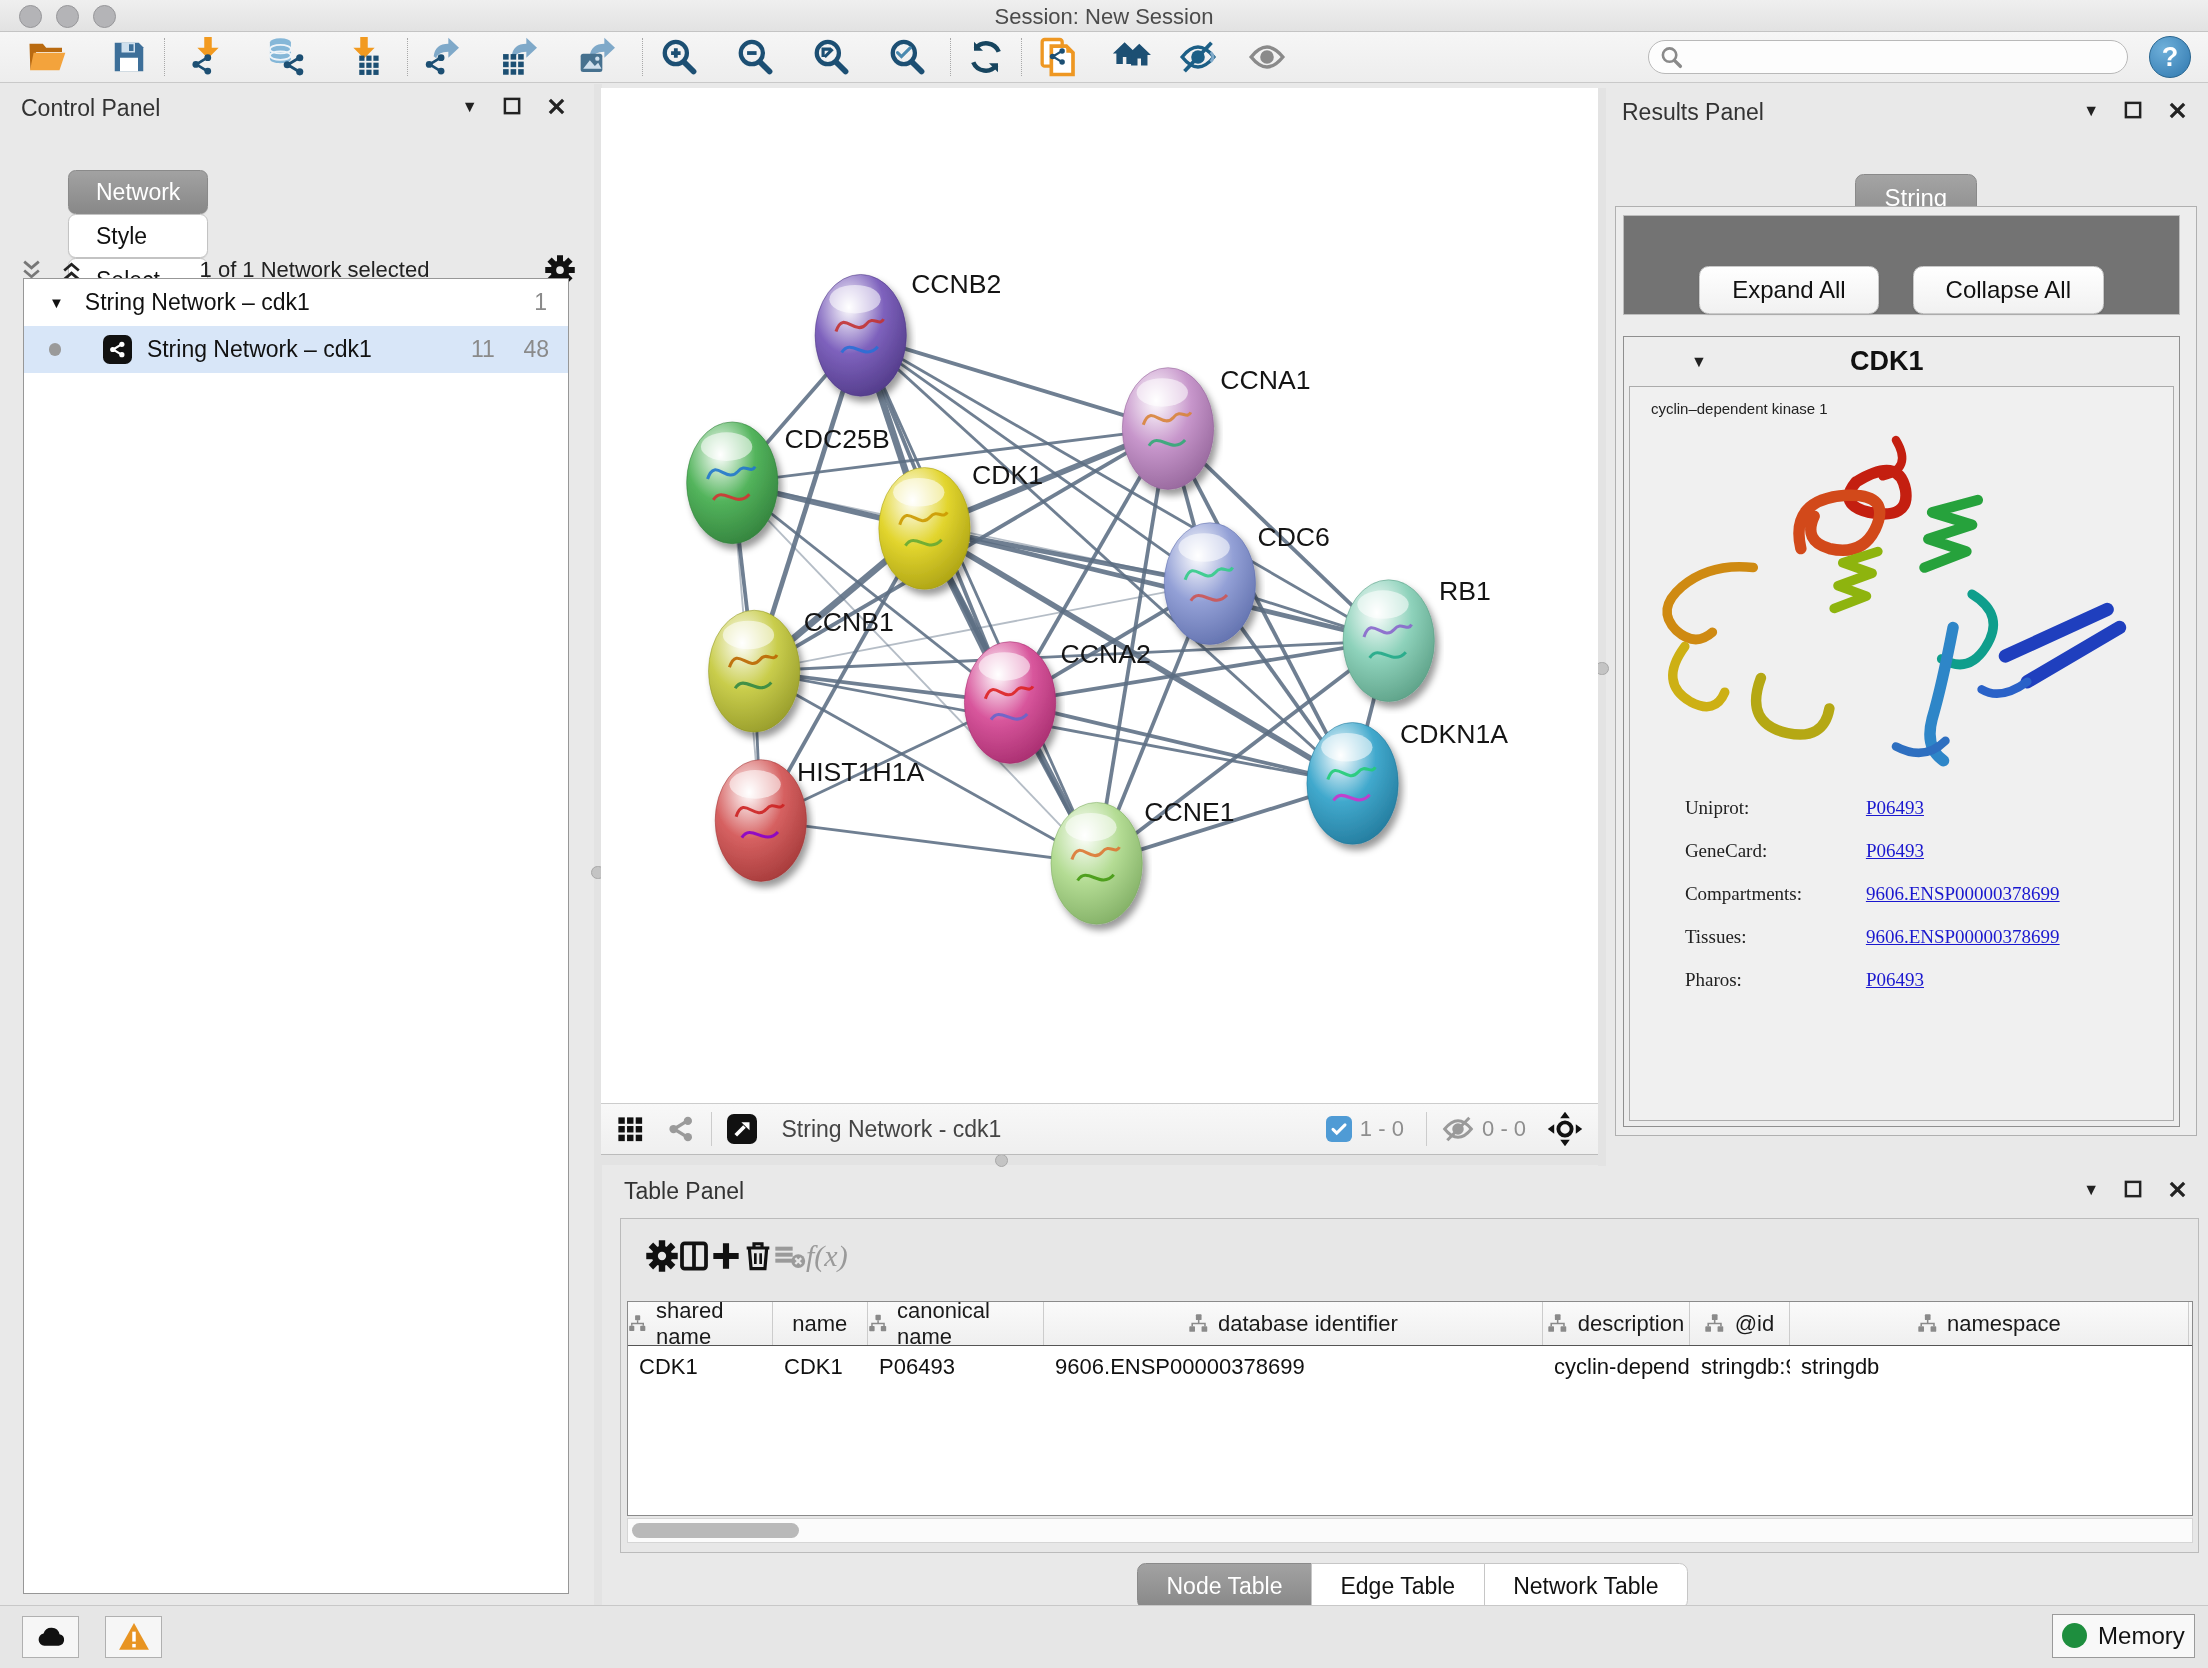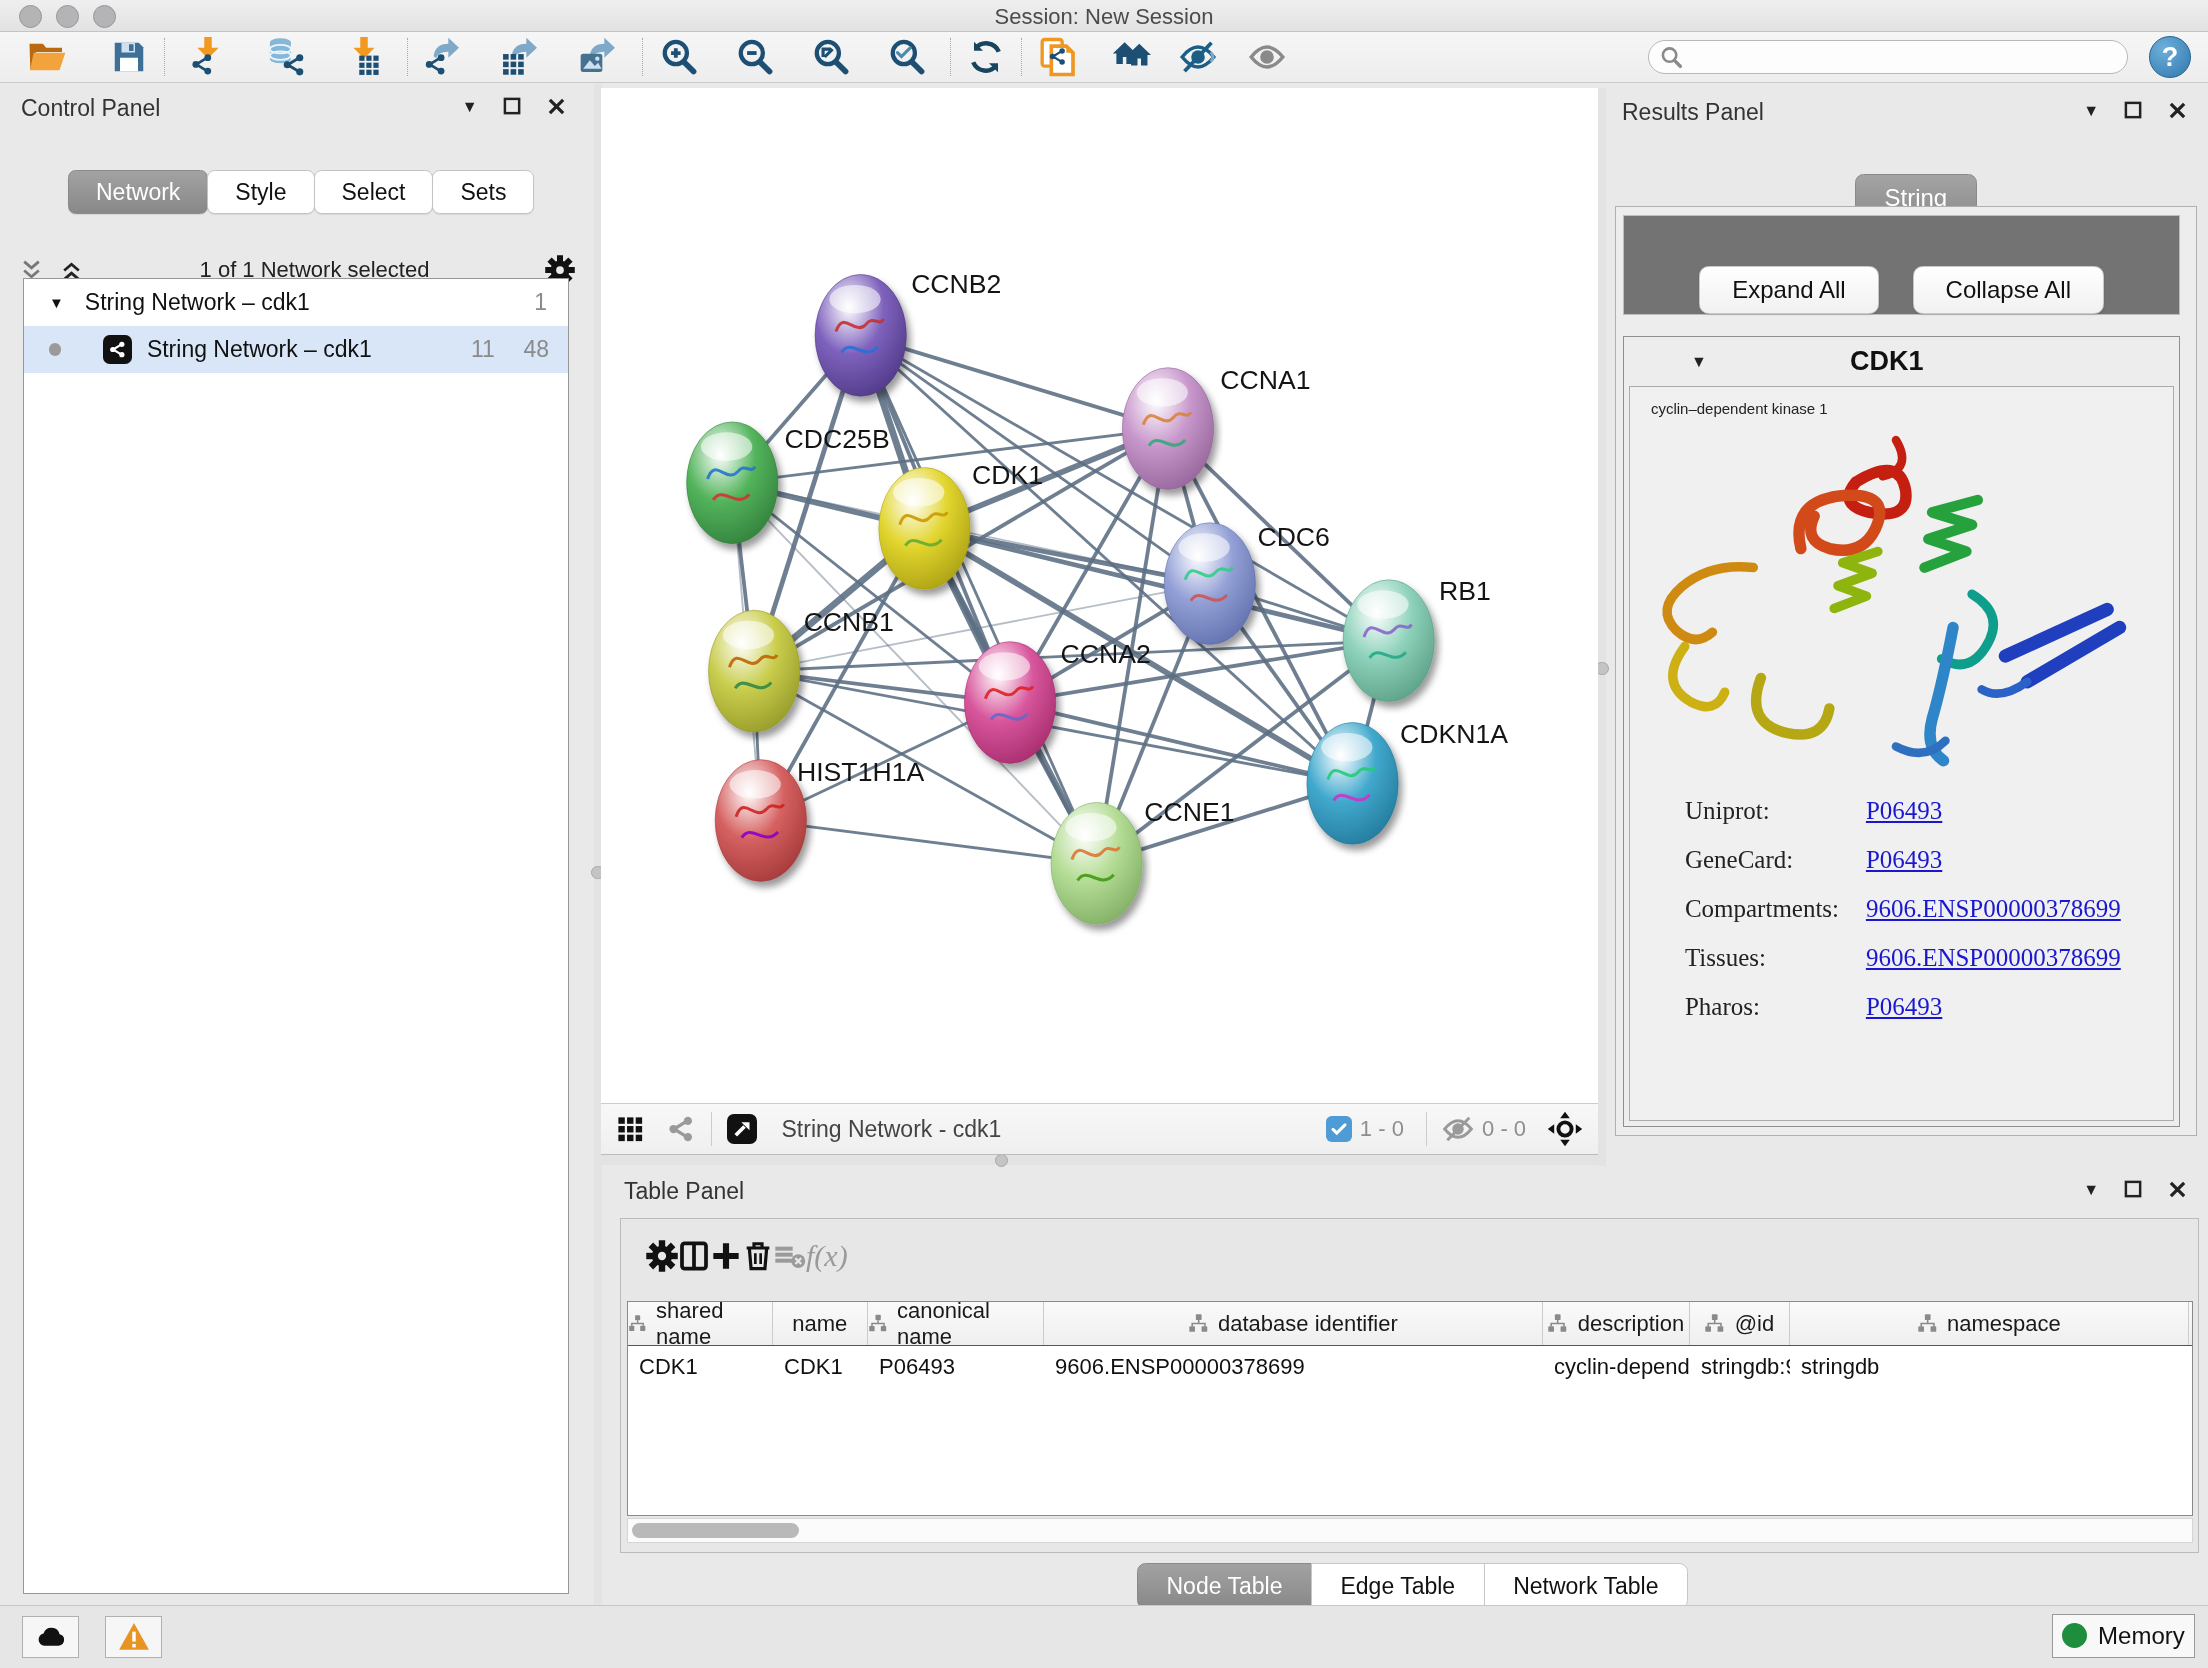--- a/index.html
+++ b/index.html
@@ -27,21 +27,21 @@
   .help{width:40px;height:40px;border-radius:50%;margin:0 17px 0 21px;flex:0 0 auto;
     background:radial-gradient(circle at 35% 30%,#6fb0da,#2f77ae);
     border:1px solid #26648f;color:#fff;font-size:27px;font-weight:bold;
     display:flex;align-items:center;justify-content:center;}
   
   .phead{position:absolute;font-size:23px;color:#333;}
   .winicos{position:absolute;display:flex;gap:25px;align-items:center;}
   .caret{font-size:16px;color:#222;}
   
   .cpanel{position:absolute;left:0;top:84px;width:594px;height:1596px;}
-  .seg{display:flex;}
+  .seg{display:flex;flex-direction:column;}
   .seg .tab{height:42px;padding:0 27px;background:#fff;border:1px solid #c3c3c3;
     font-size:23px;display:flex;align-items:center;color:#111;border-radius:7.6px;
     margin-right:-1px;box-shadow:0 1px 1px rgba(0,0,0,.08);}
   .seg .tab.sel{background:linear-gradient(#a2a2a2,#888);color:#fff;border-color:#8a8a8a;}
   .cp-sub{position:absolute;left:0;top:164px;width:594px;height:44px;
     display:flex;align-items:center;padding:0 19px;box-sizing:border-box;}
   .cp-status{flex:1;text-align:center;font-size:22px;color:#222;}
   .cp-list{position:absolute;left:23px;top:194px;width:546px;height:1316px;
     background:#fff;border:1px solid #979797;box-sizing:border-box;}
   .trow{height:47px;display:flex;align-items:center;font-size:23px;color:#111;}
@@ -80,21 +80,21 @@
     display:flex;align-items:center;box-shadow:0 1px 1.9px rgba(0,0,0,.12);}
   .cdkbox{position:absolute;left:7.6px;top:129px;width:557px;height:791px;
     border:1px solid #8f8f8f;background:#ededed;box-sizing:border-box;}
   .cdkhead{height:49px;display:flex;align-items:center;}
   .cdkname{font-size:27px;font-weight:bold;color:#111;margin-left:143px;}
   .cdkin{position:absolute;left:4.8px;top:49px;right:4.8px;bottom:4.8px;
     background:#f0f0f0;border:1px solid #ababab;}
   .pdesc{font-size:15px;color:#222;padding:13.3px 0 0 21px;}
   .xl{font-family:"Liberation Serif",serif;}
   .xl-title{font-size:27px;font-weight:bold;color:#111;margin:5.7px 0 9.5px 28.5px;}
-  .xl-row{display:flex;font-size:25px;margin:0 0 21px 55px;}
+  .xl-row{display:flex;font-size:19px;margin:0 0 21px 55px;}
   .xl-label{width:181px;color:#222;}
   .xl-link{text-decoration:underline;}
   
   .tpanel{position:absolute;left:601px;top:1165px;width:1607px;height:440px;}
   .tbox{position:absolute;left:19px;top:53px;width:1579px;height:335px;
     background:#e7e7e7;border:1px solid #bbb;box-sizing:border-box;}
   .ticons{height:74px;display:flex;align-items:center;padding-left:25px;}
   .fx{font-family:"Liberation Serif",serif;font-style:italic;font-size:30px;color:#9a9a9a;}
   .grid-table{position:absolute;left:5.7px;top:82px;width:1566px;height:215px;
     background:#fff;border:1.9px solid #8a8a8a;box-sizing:border-box;overflow:hidden;}

